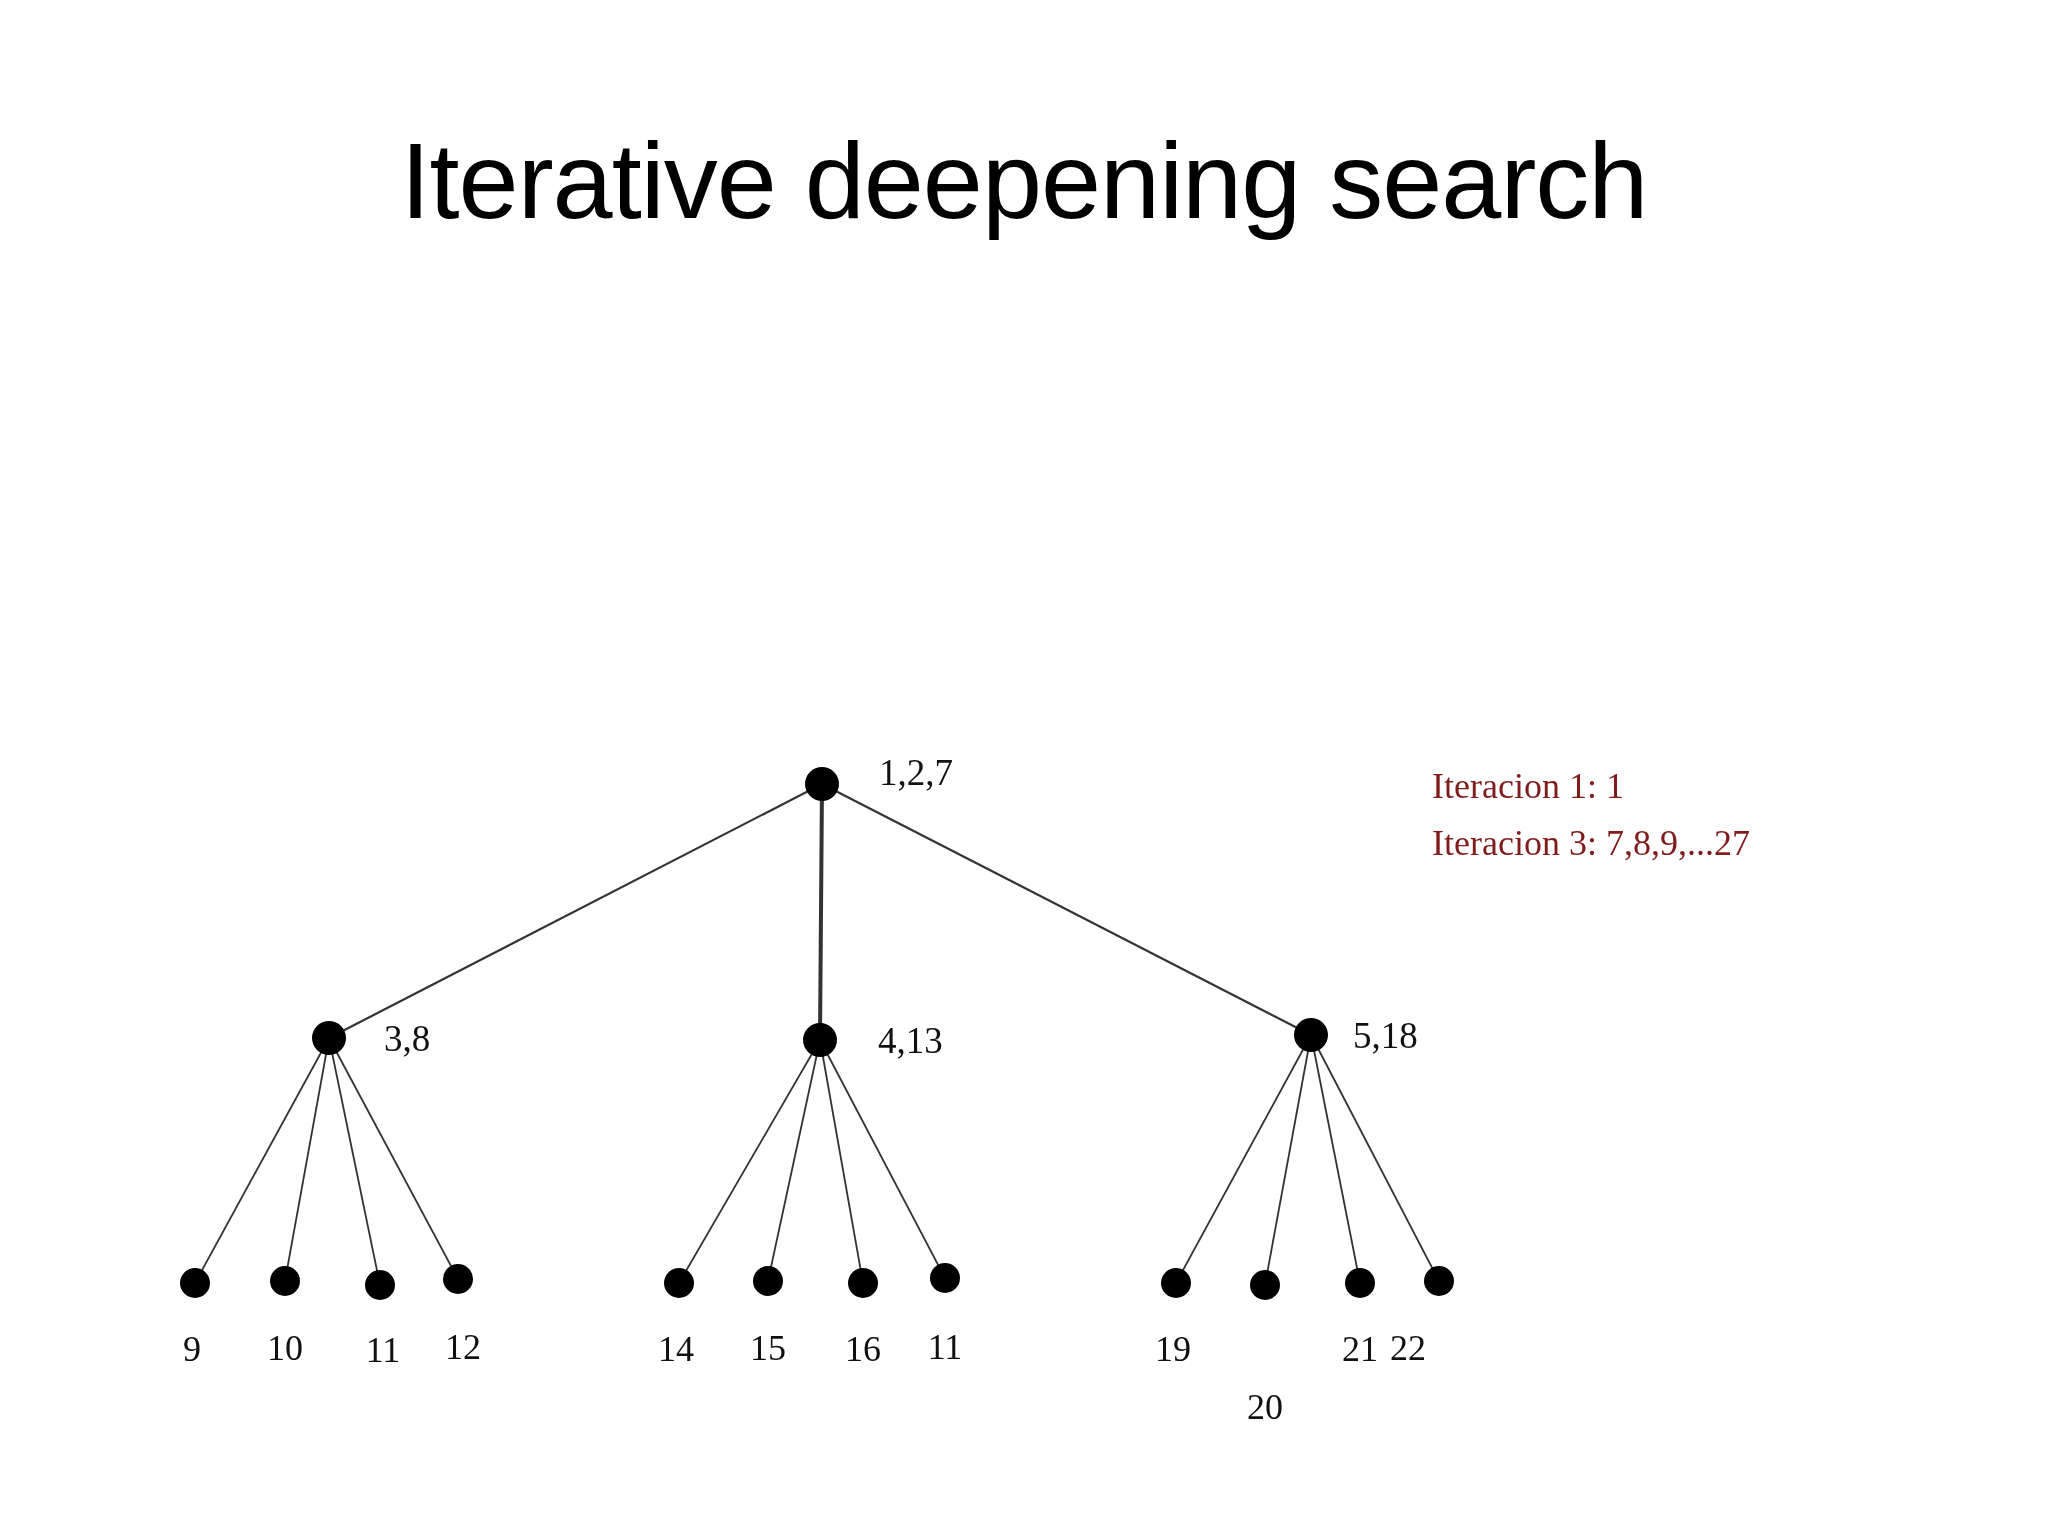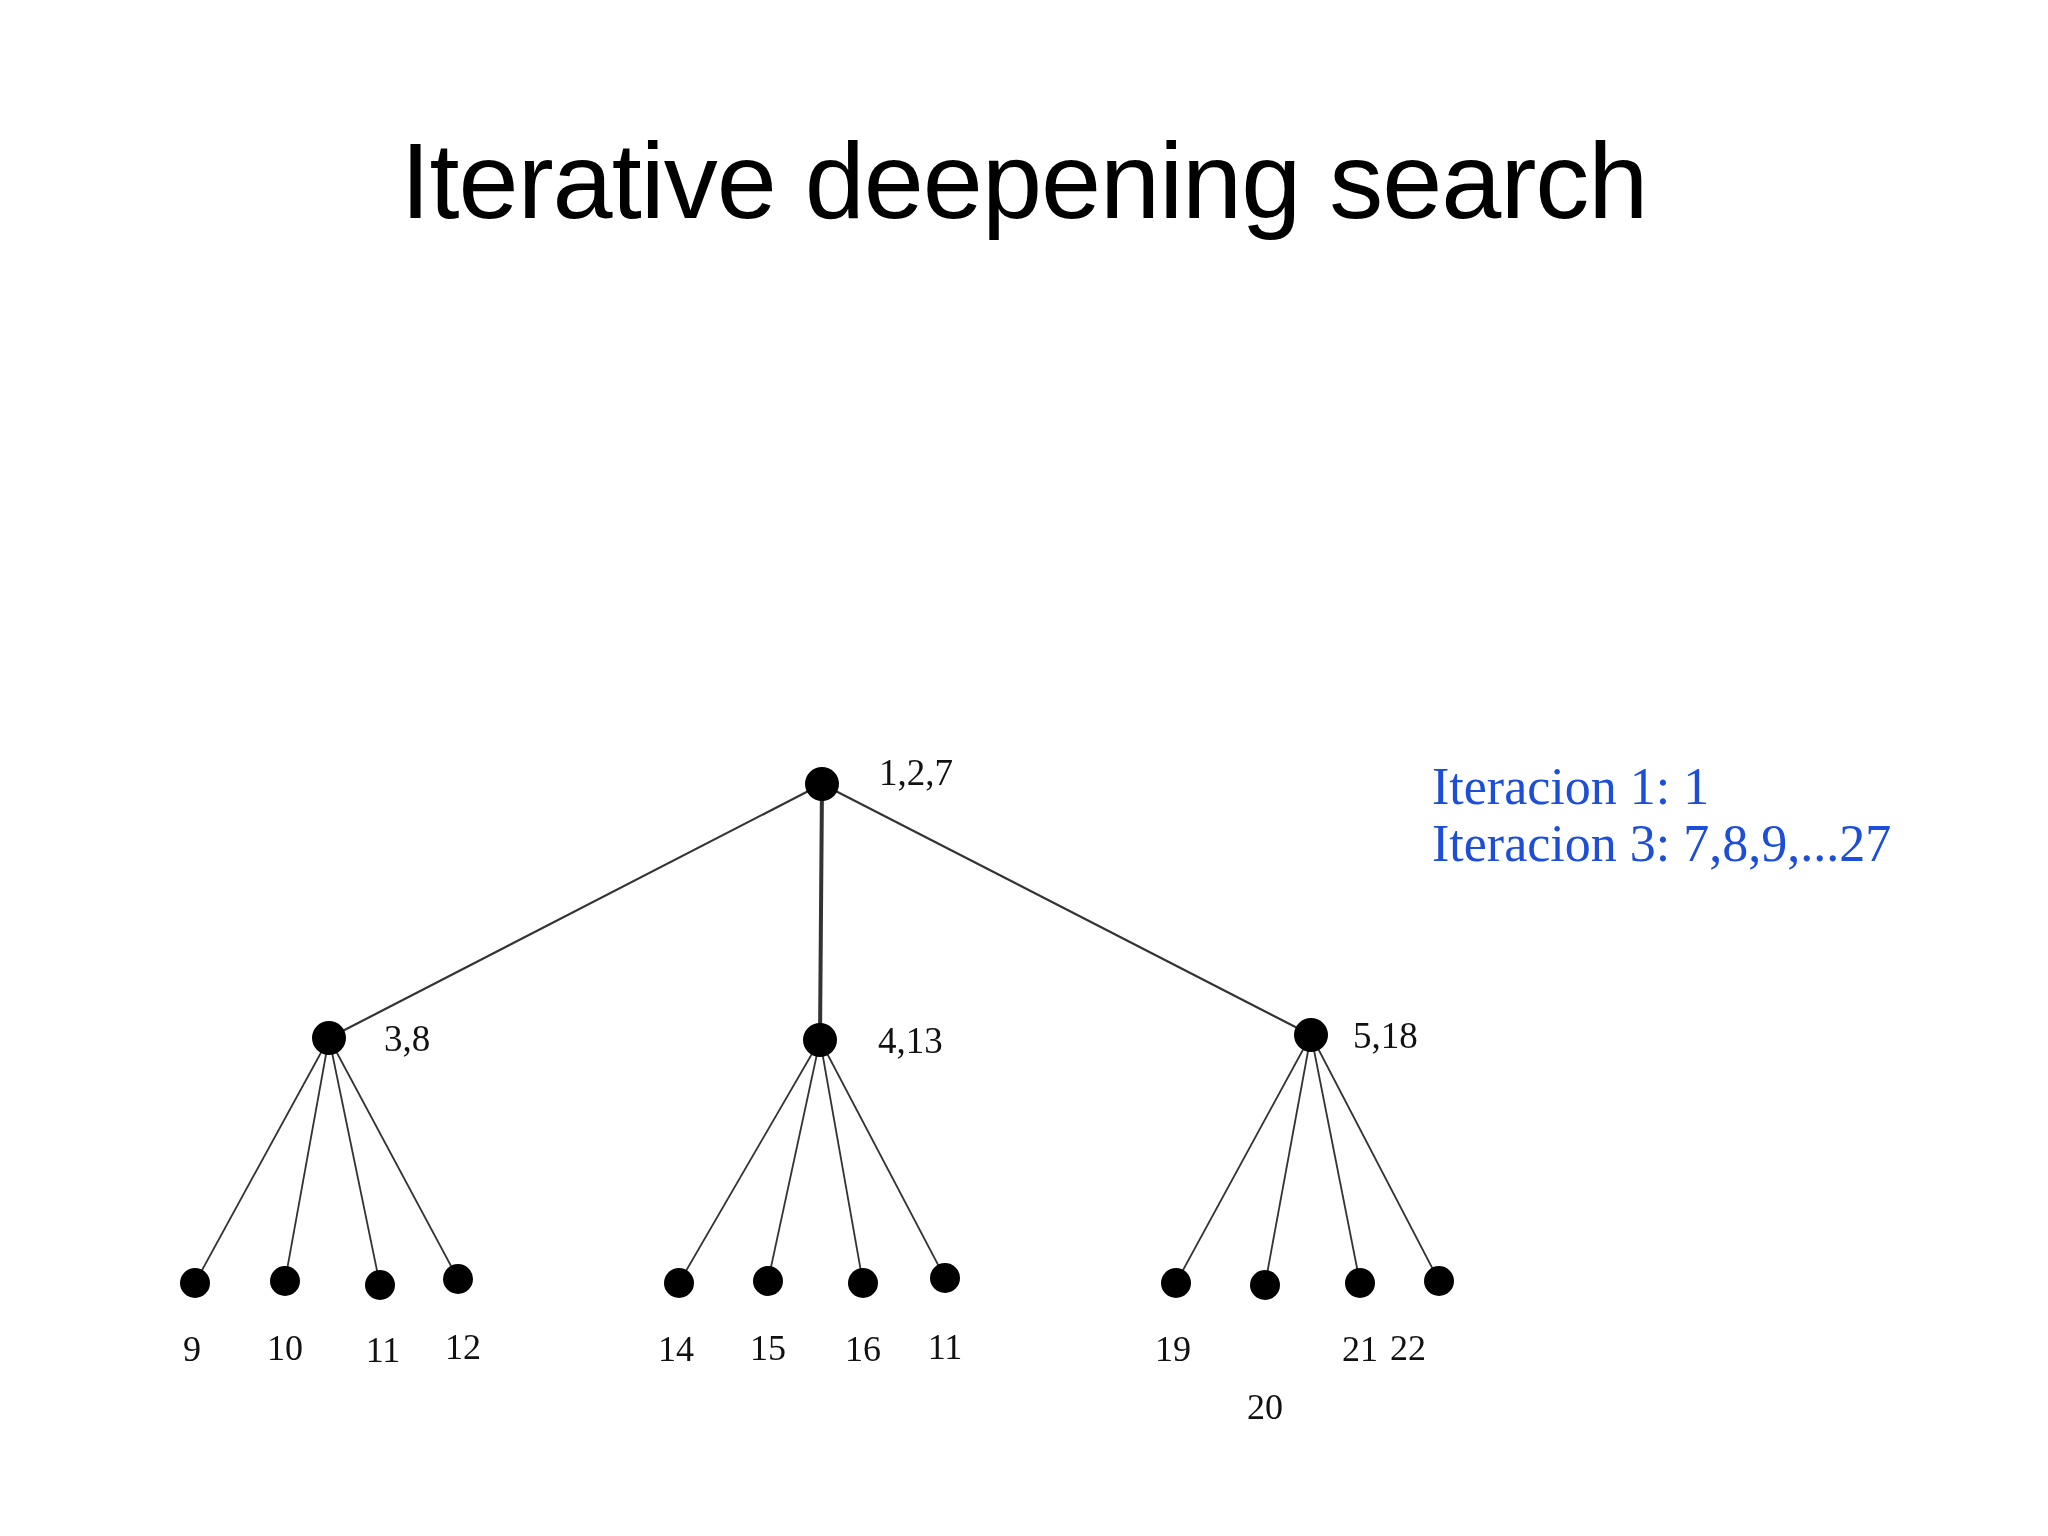--- a/index.html
+++ b/index.html
@@ -70,23 +70,23 @@
     line-height: 1;
     text-align: center;
     transform: translateX(-50%);
   }
   
   #iteration-legend {
     position: absolute;
     left: 1432px;
     top: 758px;
     font-family: "Liberation Serif", "DejaVu Serif", serif;
-    font-size: 52px;
+    font-size: 36px;
     line-height: 57px;
-    color: #1d4ed8;
+    color: #7f1d1d;
     white-space: nowrap;
   }
   #iteration-legend .legend-line {
     display: block;
   }
 </style>
 </head>
 <body>
 
 <div id="slide">

